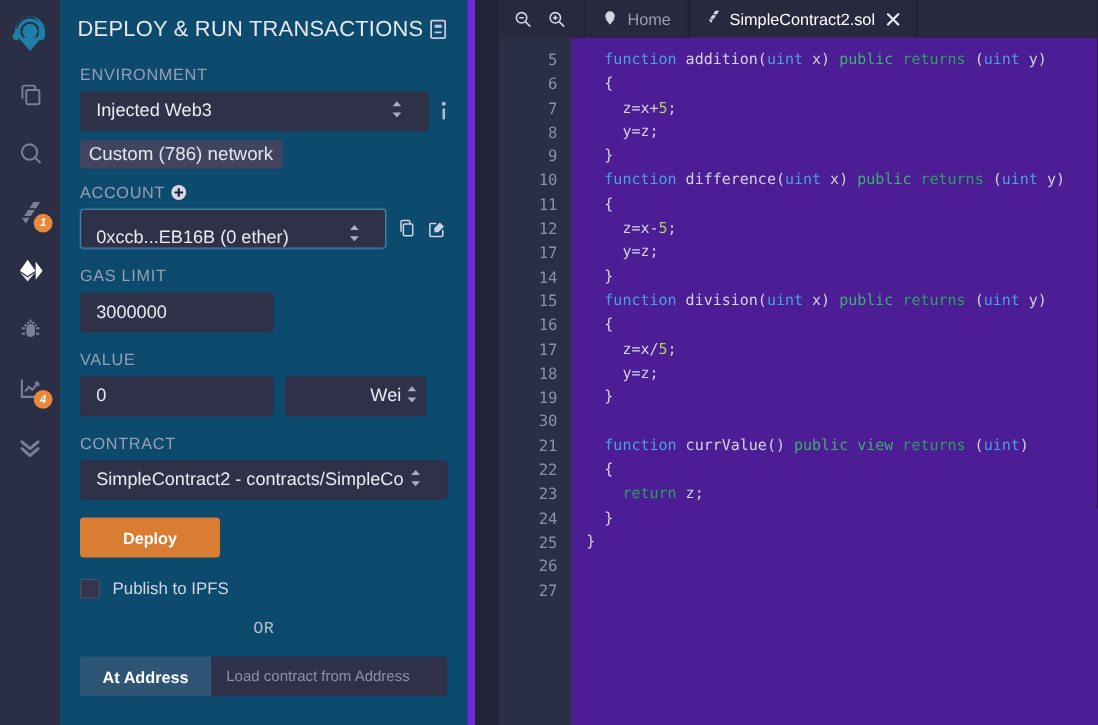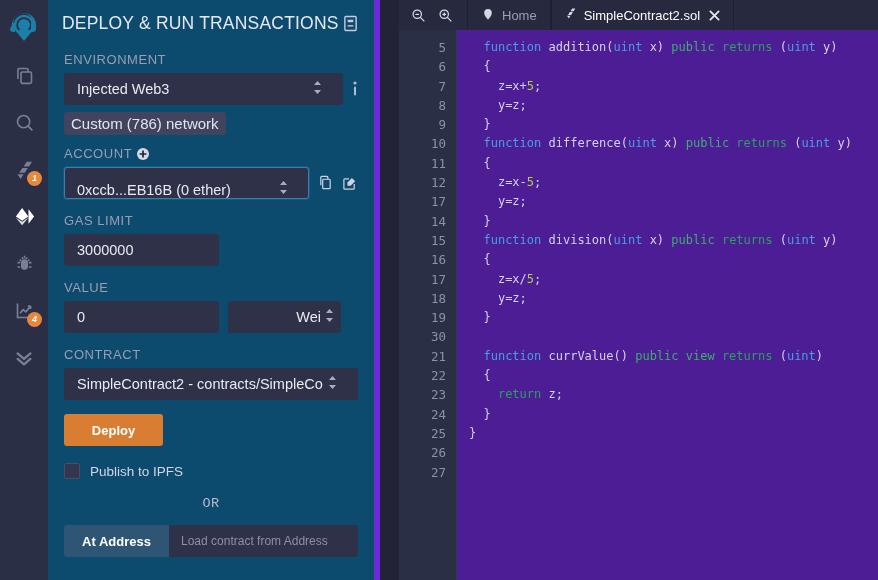--- a/index.html
+++ b/index.html
@@ -105,26 +105,26 @@
   .gas-box  { width: 155px; }
   .value-box{ width: 155px; }
   .wei-box  { width: 113px; padding-right: 6px; text-align: right; }
 
   .deploy-btn {
     margin-top: 14px;
     background: #d97d32;
     color: #ffffff;
     border: none; border-radius: 3px;
     font-size: 13px; font-weight: 600;
-    height: 32px; width: 99px;
+    height: 32px; width: 112px;
     cursor: pointer;
     font-family: "Liberation Sans", sans-serif;
   }
 
-  .ipfs-row { display: flex; align-items: center; gap: 10px; margin-top: 17px; }
+  .ipfs-row { display: flex; align-items: flex-start; gap: 10px; margin-top: 17px; }
   .checkbox {
     width: 16px; height: 16px; border-radius: 2px;
     background: #33364d; border: 1px solid #4a4d66;
   }
   .ipfs-label { color: #d4d6e4; font-size: 13.5px; }
 
   .or-text {
     text-align: center; color: #b9bbcd; font-size: 13.5px;
     margin-top: 17px; letter-spacing: .3px; font-family: Liberation Mono, monospace;
   }

